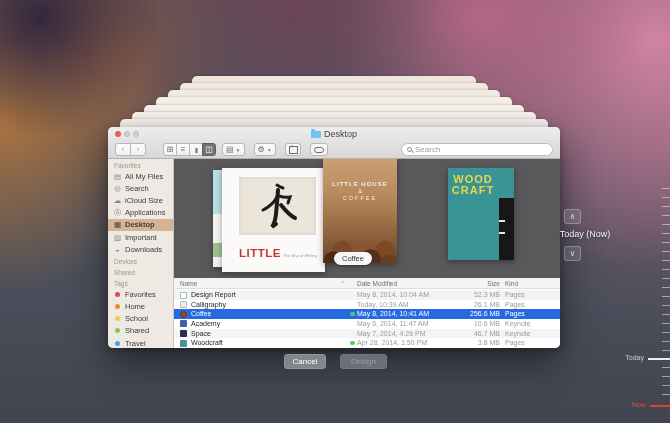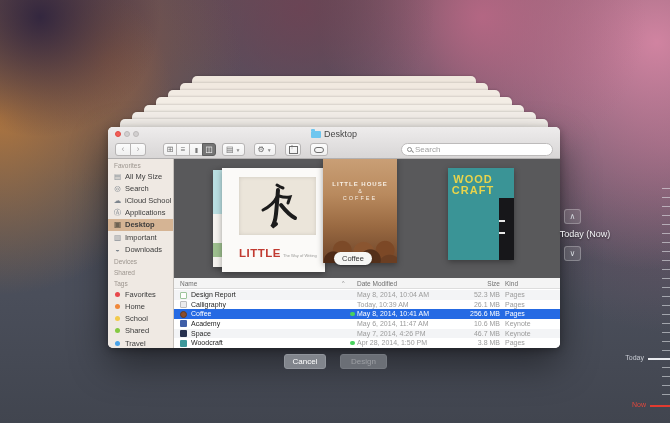--- a/index.html
+++ b/index.html
@@ -272,29 +272,29 @@
         </div>
       </div>
     </div>
 
     <div class="win-body">
 
       <div class="sidebar">
         <div class="sb-h">Favorites</div>
         <div class="sb-item">
             <span class="ic">▤</span>
-            <span>All My Size</span>
+            <span>All My Files</span>
           </div>
         <div class="sb-item">
             <span class="ic">◎</span>
             <span>Search</span>
           </div>
         <div class="sb-item">
             <span class="ic">☁</span>
-            <span>iCloud School</span>
+            <span>iCloud Size</span>
           </div>
         <div class="sb-item">
             <span class="ic">Ⓐ</span>
             <span>Applications</span>
           </div>
         <div class="sb-item sel">
             <span class="ic">▣</span>
             <span>Desktop</span>
           </div>
         <div class="sb-item">

